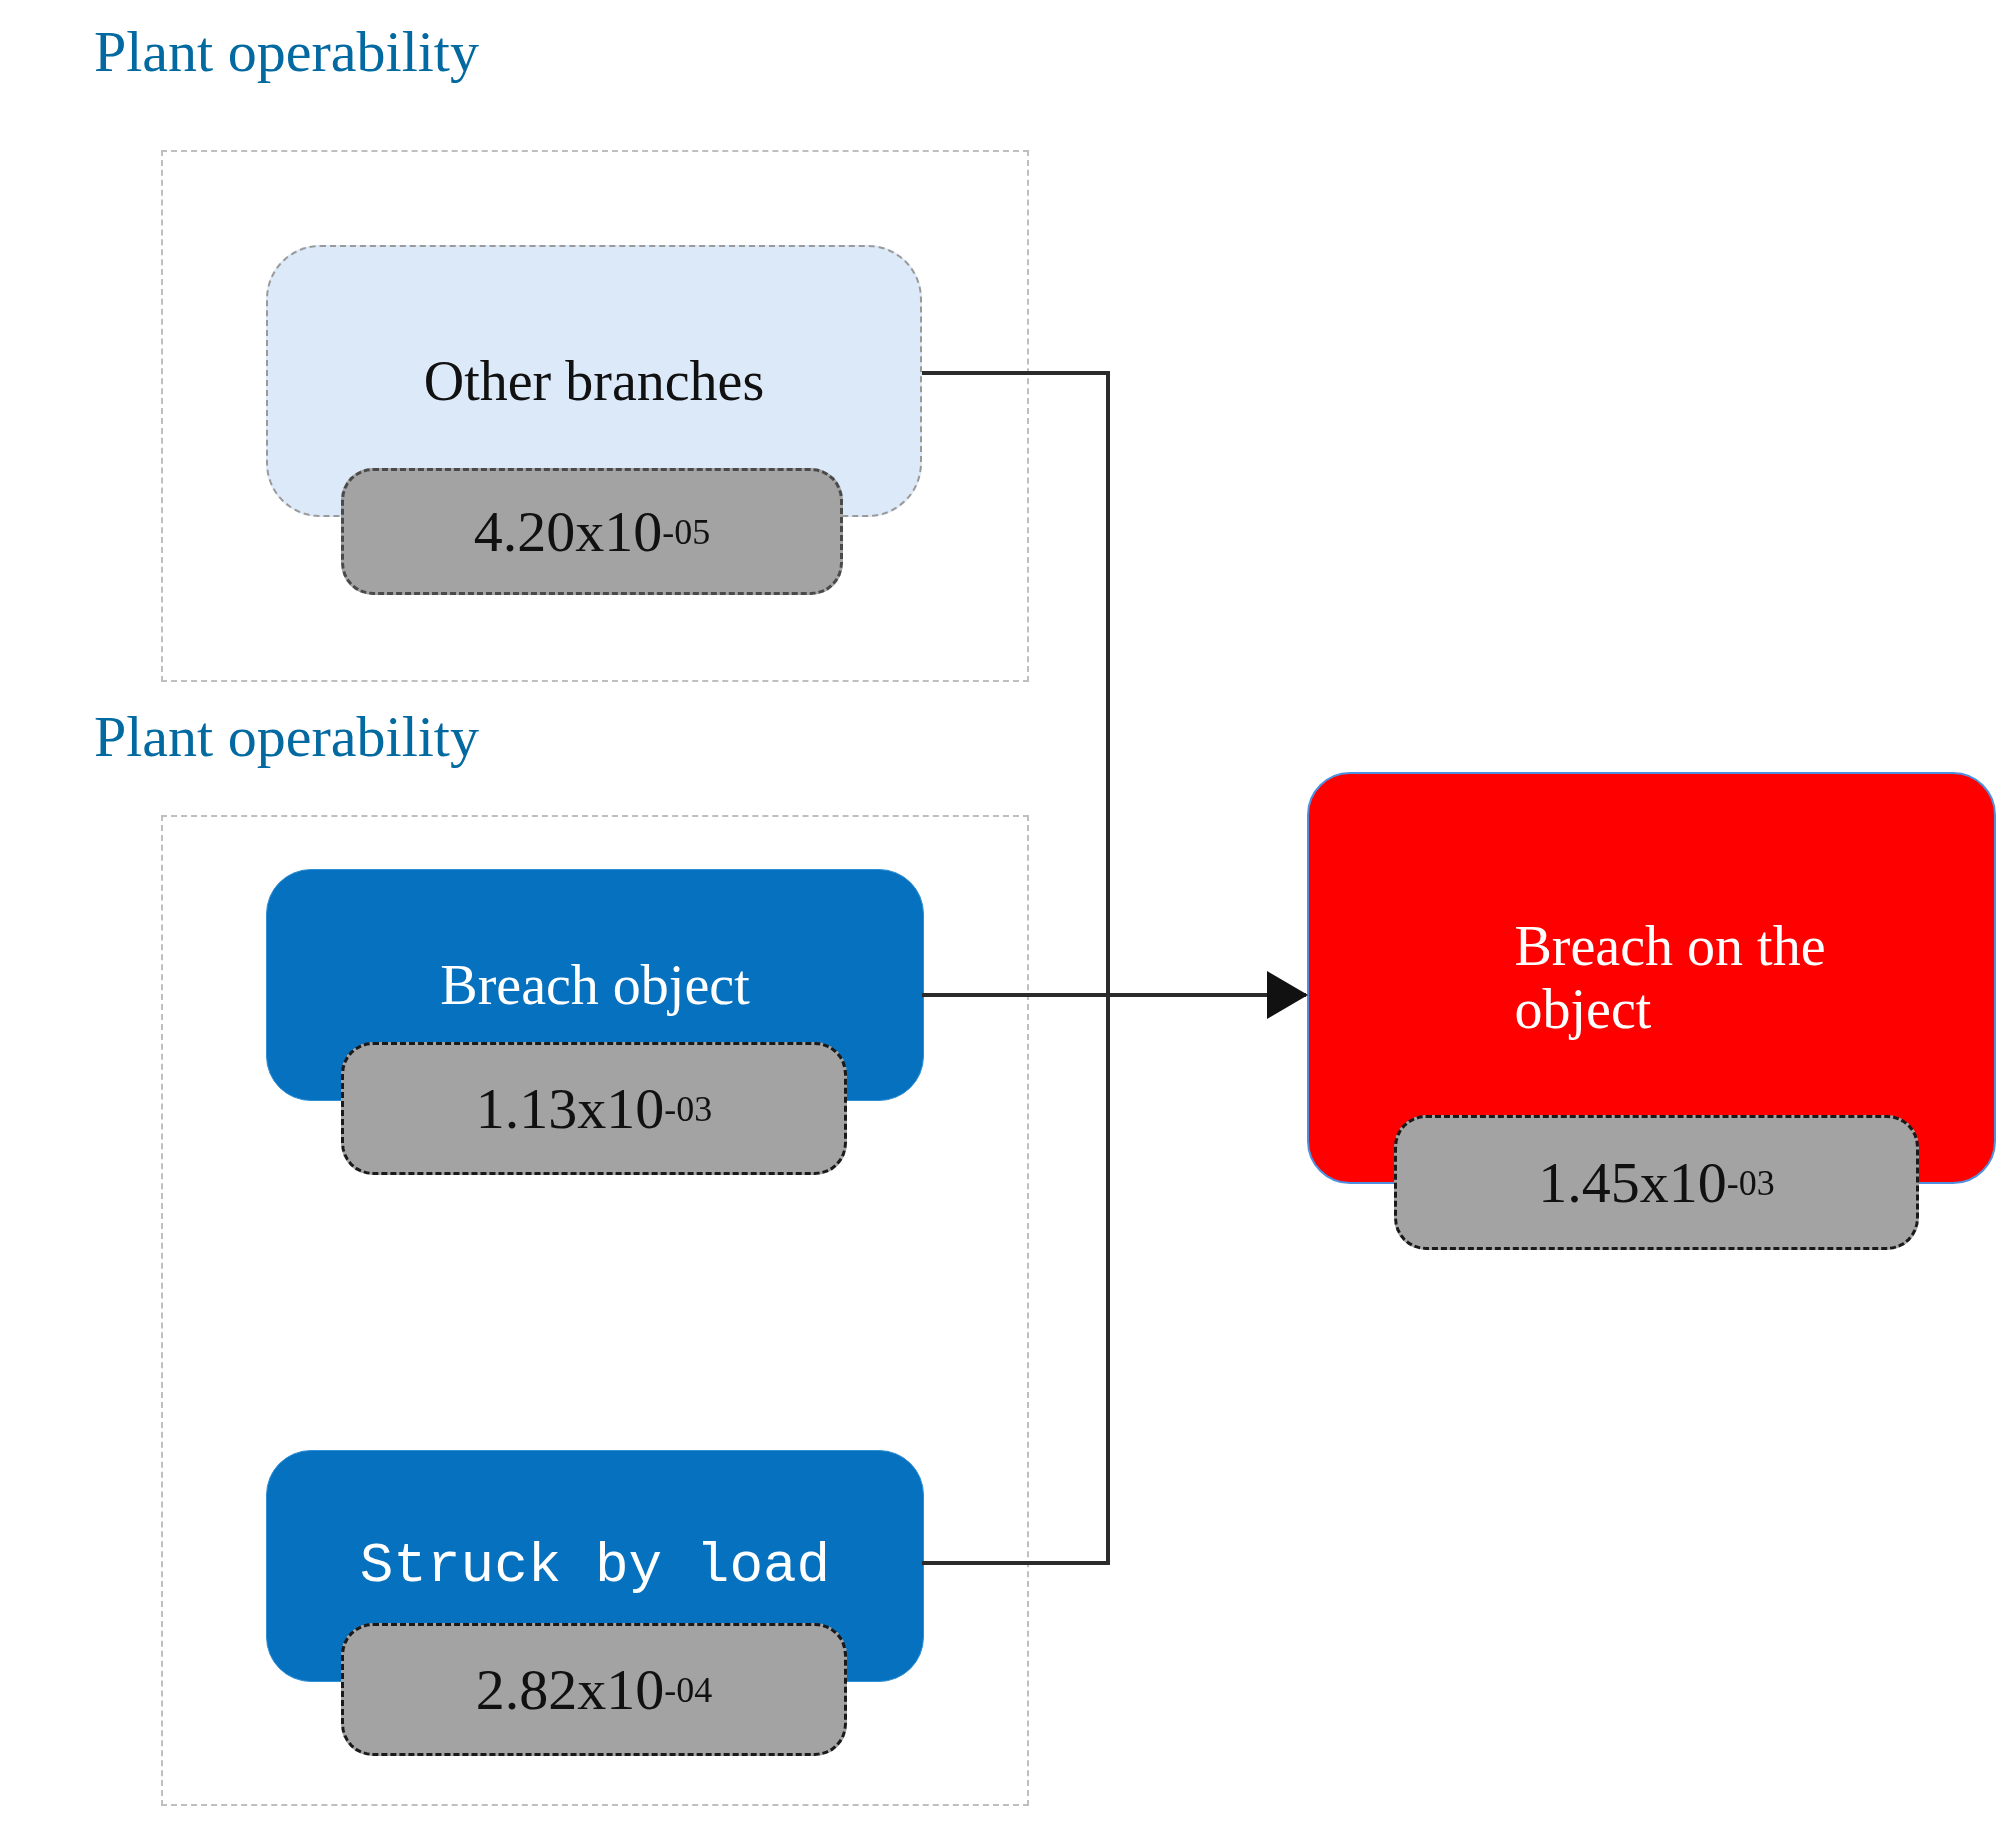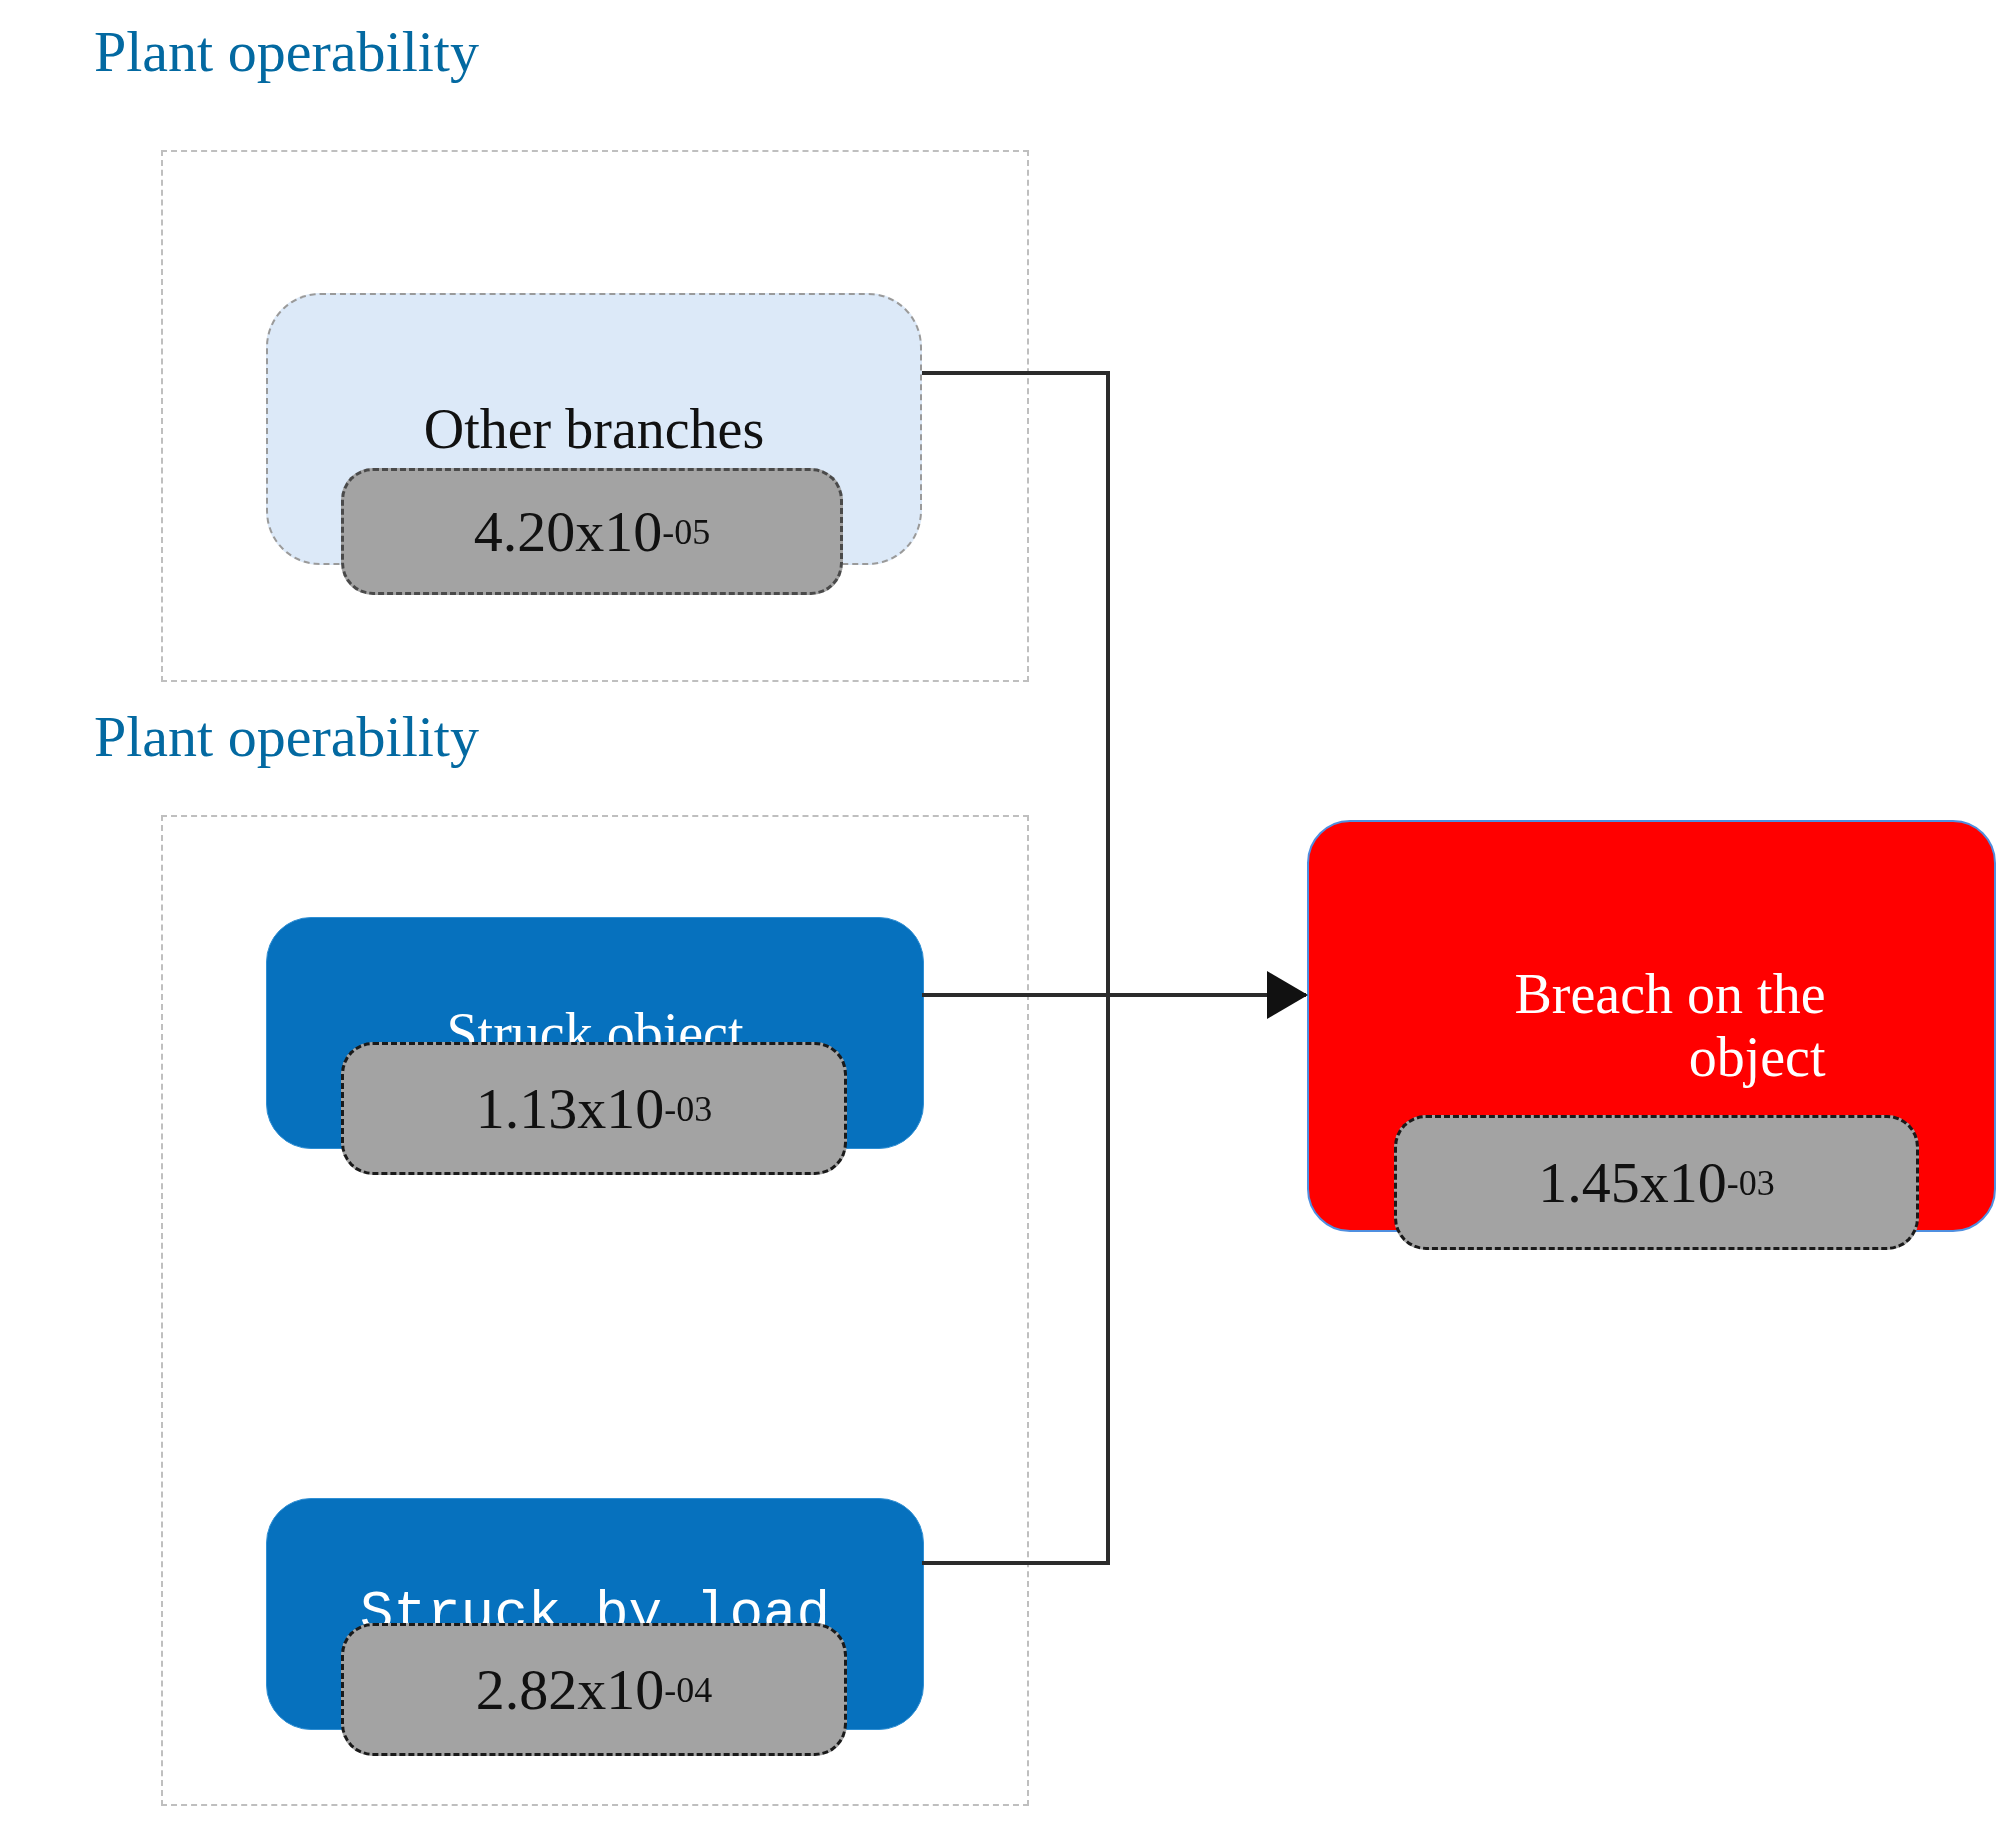--- a/index.html
+++ b/index.html
@@ -34,22 +34,21 @@
     font-family: "Liberation Serif", "DejaVu Serif", serif;
   }
 
   
   .node {
     position: absolute;
     box-sizing: border-box;
     display: flex;
     align-items: center;
     justify-content: center;
-    text-align: right;
-    margin-top: 48px;
+    text-align: left;
   }
   .node-label {
     font-size: 56px;
     line-height: 1.12;
     padding: 0 17px;
   }
   .node.other-branches {
     background: #dce9f8;
     border: 2.8px dashed #9a9a9a;
     border-radius: 54px;
@@ -133,21 +132,21 @@
   <div class="value-chip grayish" style="left:341px; top:468px; width:502px; height:127px;">
     <span>4.20x10</span>
       <sup>-05</sup>
   </div>
 
   <div class="group-label" style="left:94px; top:708px;">Plant operability</div>
 
   <div class="group-frame" style="left:161px; top:815px; width:868px; height:991px;"></div>
 
   <div class="node blue" style="left:266px; top:869px; width:658px; height:232px;">
-    <span class="node-label">Struck object</span>
+    <span class="node-label">Breach object</span>
   </div>
 
   <div class="value-chip" style="left:341px; top:1042px; width:506px; height:133px;">
     <span>1.13x10</span>
       <sup>-03</sup>
   </div>
 
   <div class="node blue" style="left:266px; top:1450px; width:658px; height:232px;font-family:Liberation Mono, monospace;">
     <span class="node-label">Struck by load</span>
   </div>

